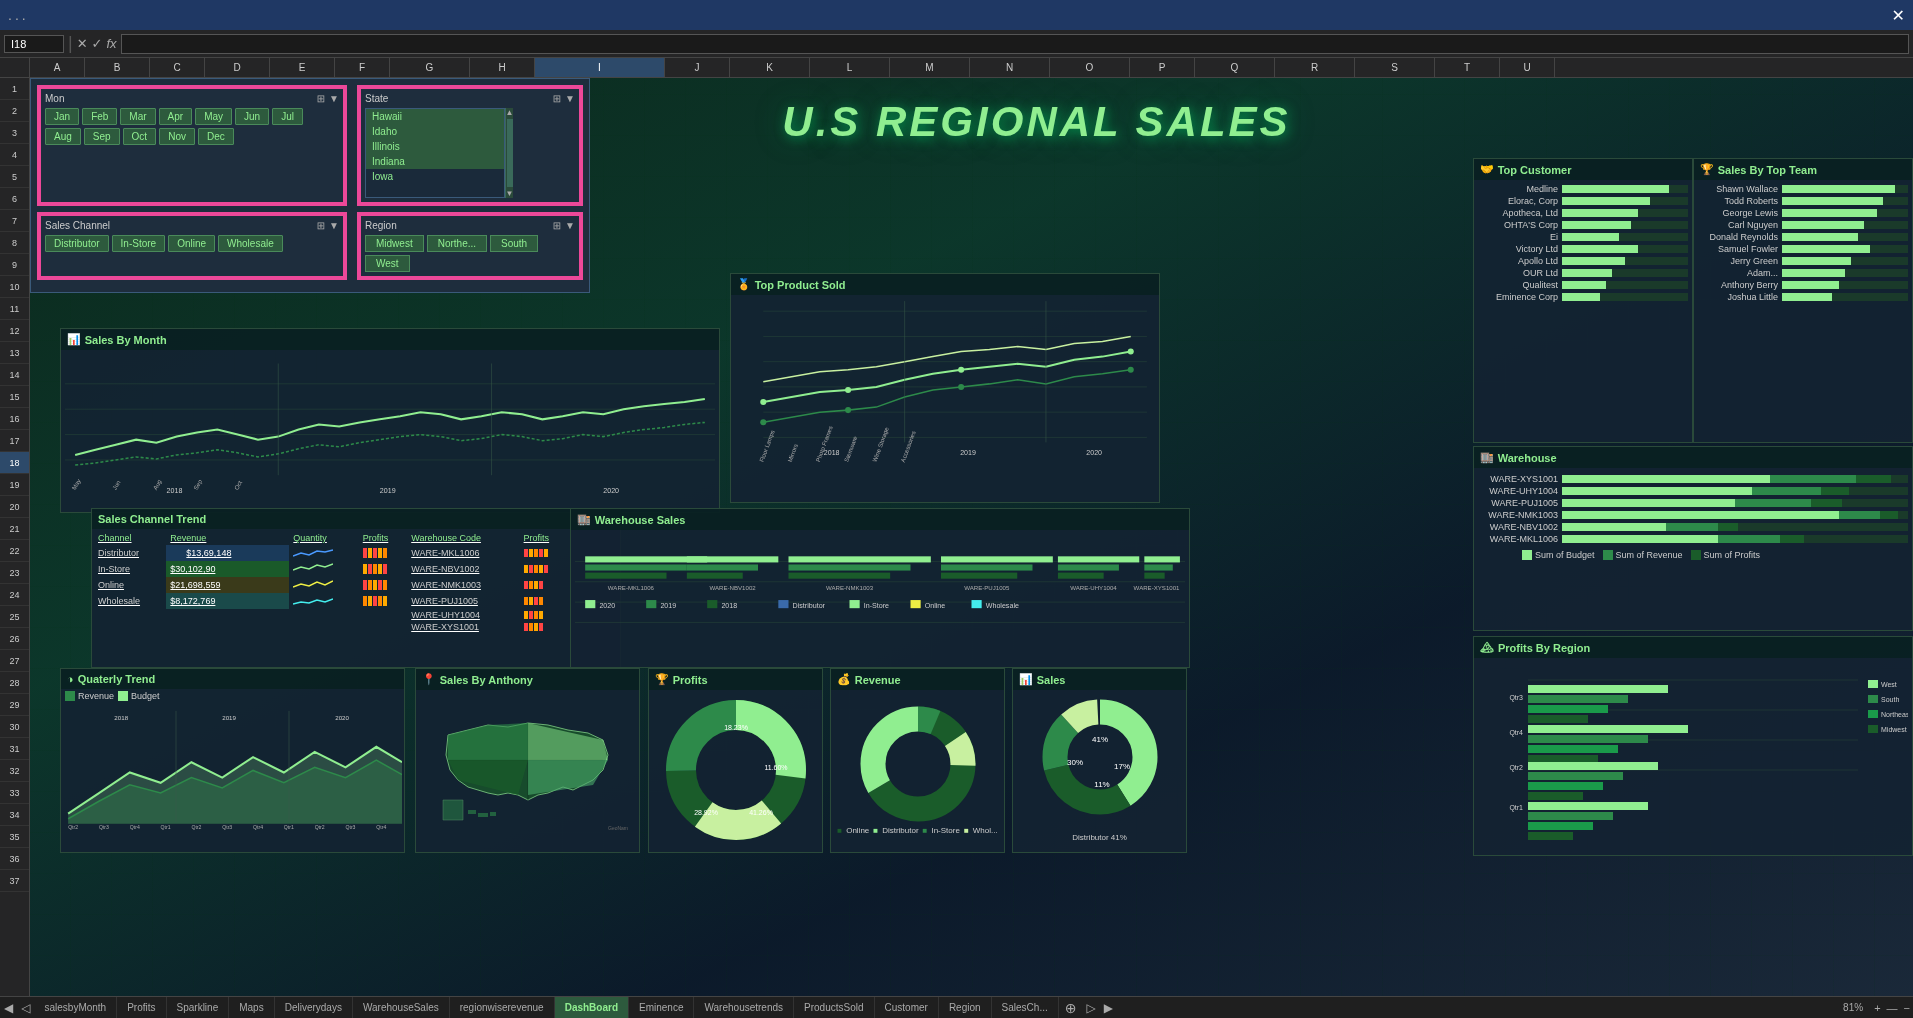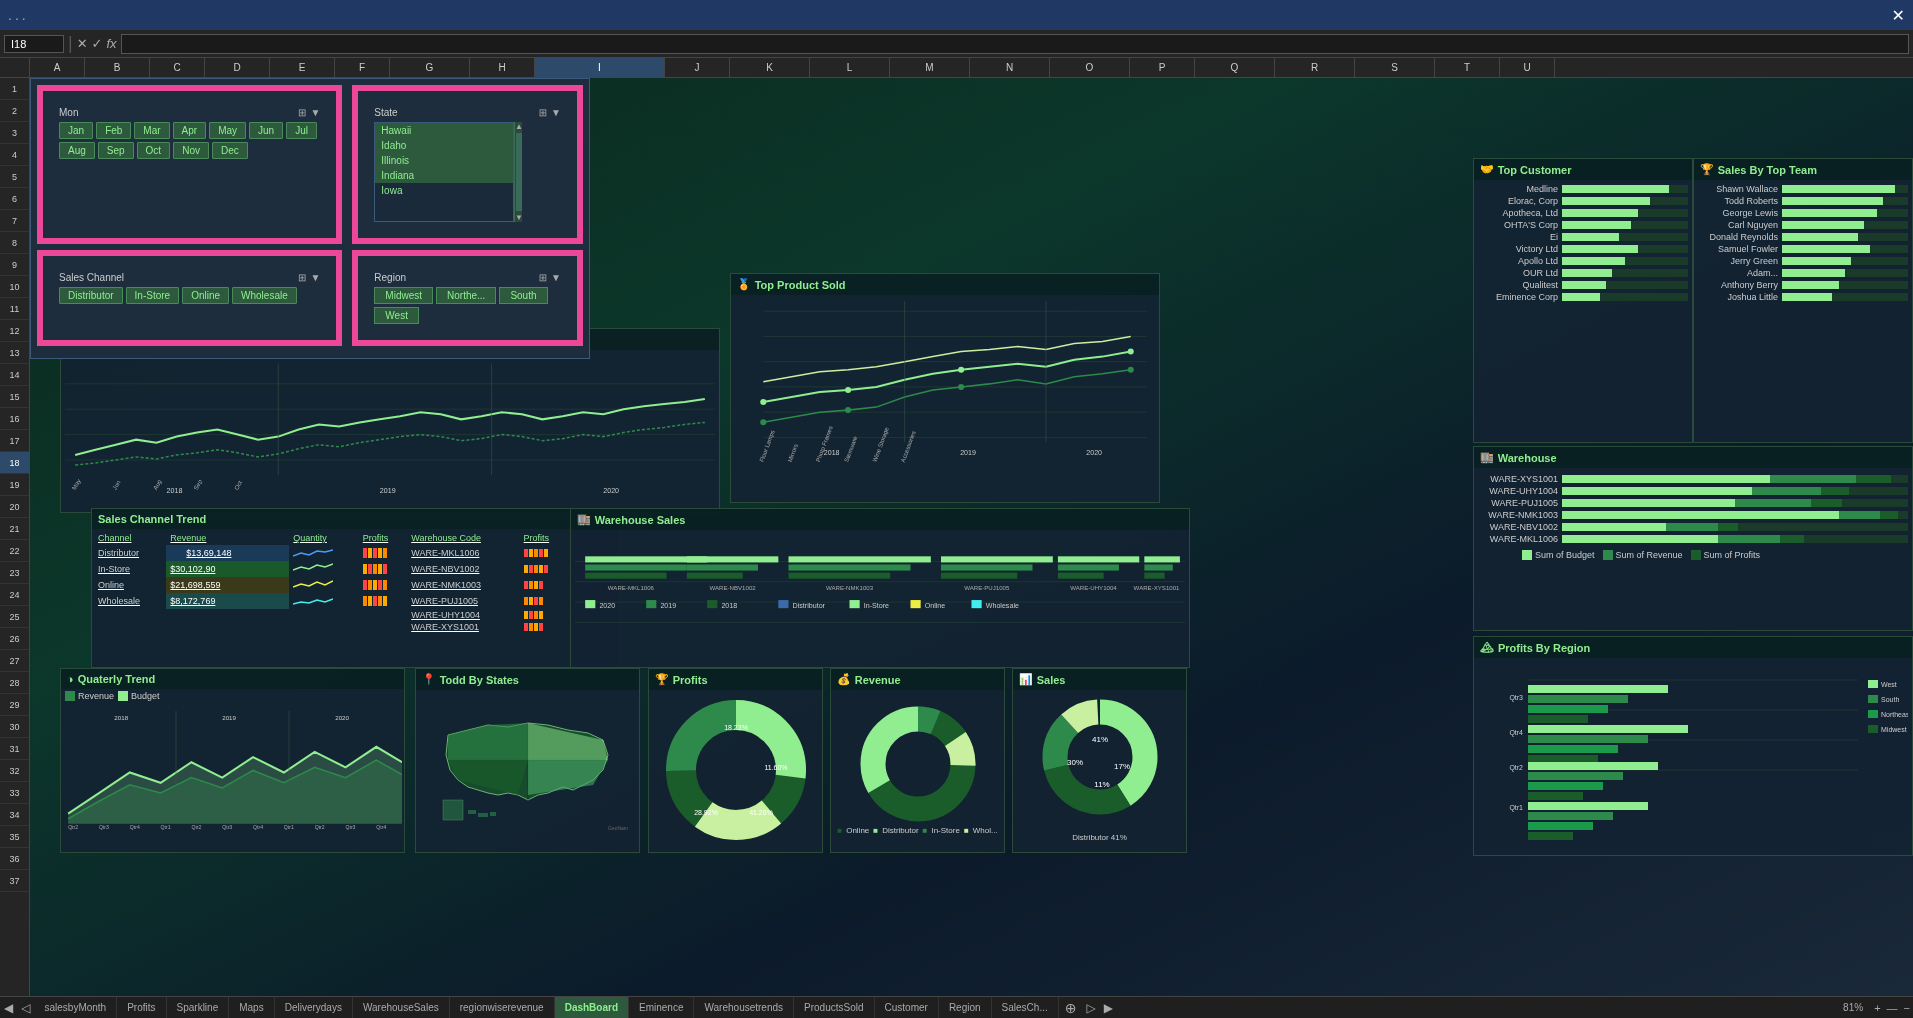--- a/index.html
+++ b/index.html
@@ -23,26 +23,26 @@
 
     .row-numbers { background: #252526; width: 30px; min-width: 30px; border-right: 1px solid #444; display: flex; flex-direction: column; }
     .row-num { color: #ccc; font-size: 9px; text-align: center; border-bottom: 1px solid #333; height: 22px; display: flex; align-items: center; justify-content: center; }
 
     
     .dashboard { flex: 1; background: #1a1a2e; position: relative; overflow: hidden; }
 
     
     .filter-panel { position: absolute; top: 0; left: 0; background: #1e2d3d; border: 1px solid #3a5a7a; z-index: 100; padding: 6px; width: 560px; }
     .filter-row { display: flex; gap: 10px; margin-bottom: 6px; }
-    .filter-section { background: #1e2d3d; border: 6px solid #ec4899; padding: 16px; flex: 1; }
+    .filter-section { background: #1e2d3d; border: 4px solid #ec4899; padding: 4px; flex: 1; }
     .filter-title { color: #ccc; font-size: 10px; margin-bottom: 4px; display: flex; justify-content: space-between; align-items: center; }
     .filter-title-icons { display: flex; gap: 4px; }
     .filter-btn-group { display: flex; flex-wrap: wrap; gap: 3px; }
     .filter-btn { background: #2d5a3d; color: #90ee90; border: 1px solid #4a8a5a; padding: 2px 8px; font-size: 10px; cursor: pointer; border-radius: 1px; }
-    .state-list { background: #1a2a3a; border: 1px solid #3a5a7a; height: 100px; overflow-y: auto; width: 140px; }
+    .state-list { background: #1a2a3a; border: 1px solid #3a5a7a; height: 90px; overflow-y: auto; width: 140px; }
     .state-item { padding: 2px 6px; color: #90ee90; font-size: 10px; cursor: pointer; }
     .state-item.selected { background: #2d5a3d; }
     .region-btn-group { display: flex; flex-wrap: wrap; gap: 3px; }
 
     
     .dash-title { position: absolute; top: 20px; left: 560px; right: 420px; text-align: center; }
     .dash-title h1 { font-size: 38px; font-weight: bold; color: #90ee90; text-shadow: 2px 2px 8px rgba(0,200,100,0.5); letter-spacing: 2px; font-style: italic; }
 
     
     .chart-card { background: rgba(20,35,50,0.92); border: 1px solid #2a4a3a; position: absolute; }
@@ -271,20 +271,23 @@
           <div class="region-btn-group">
             <button class="region-btn">Midwest</button>
             <button class="region-btn">Northe...</button>
             <button class="region-btn">South</button>
             <button class="region-btn">West</button>
           </div>
         </div>
       </div>
     </div>
 
+    <div class="dash-title" style="position:absolute;top:20px;left:560px;right:430px;text-align:center;z-index:5;">
+      <h1 style="font-size:42px;font-weight:bold;color:#90ee90;text-shadow:2px 2px 12px rgba(0,200,100,0.6),0 0 30px rgba(0,150,80,0.4);letter-spacing:3px;font-style:italic;font-family:'Arial Black',Arial,sans-serif;">U.S REGIONAL SALES</h1>
+    </div>
 
     <div class="chart-card chart-sales-month">
       <div class="chart-title">
         <span>📊</span>
         <span>Sales By Month</span>
       </div>
       <div style="padding:4px;height:calc(100% - 24px);">
         <svg width="100%" height="100%" viewBox="0 0 640 130">
 
           <line x1="0" y1="20" x2="640" y2="20" stroke="#2a4a3a" stroke-width="0.5"></line>
@@ -847,21 +850,21 @@
           <text x="50" y="9" font-size="6" fill="#ccc">2018</text>
           <text x="155" y="9" font-size="6" fill="#ccc">2019</text>
           <text x="265" y="9" font-size="6" fill="#ccc">2020</text>
         </svg>
       </div>
     </div>
 
     <div class="chart-card" style="position:absolute;left:385px;top:590px;width:225px;height:185px;z-index:10;">
       <div class="chart-title">
         <span>📍</span>
-        <span>Todd By States</span>
+        <span>Sales By Anthony</span>
       </div>
       <div style="padding:4px;height:calc(100% - 24px);display:flex;align-items:center;justify-content:center;">
 
         <svg width="200" height="130" viewBox="0 0 200 130">
 
           <path d="M20,30 L40,25 L60,20 L80,22 L100,18 L120,20 L140,25 L160,28 L175,35 L180,50 L175,65 L165,75 L155,80 L145,85 L135,82 L120,88 L110,90 L100,95 L90,90 L80,88 L70,90 L60,88 L50,85 L40,82 L30,75 L22,65 L18,50 Z" fill="#1a5c2a" stroke="#90ee90" stroke-width="1" opacity="0.7"></path>
 
           <line x1="100" y1="18" x2="100" y2="95" stroke="#0a2a1a" stroke-width="0.5"></line>
           <line x1="20" y1="55" x2="175" y2="55" stroke="#0a2a1a" stroke-width="0.5"></line>
 

